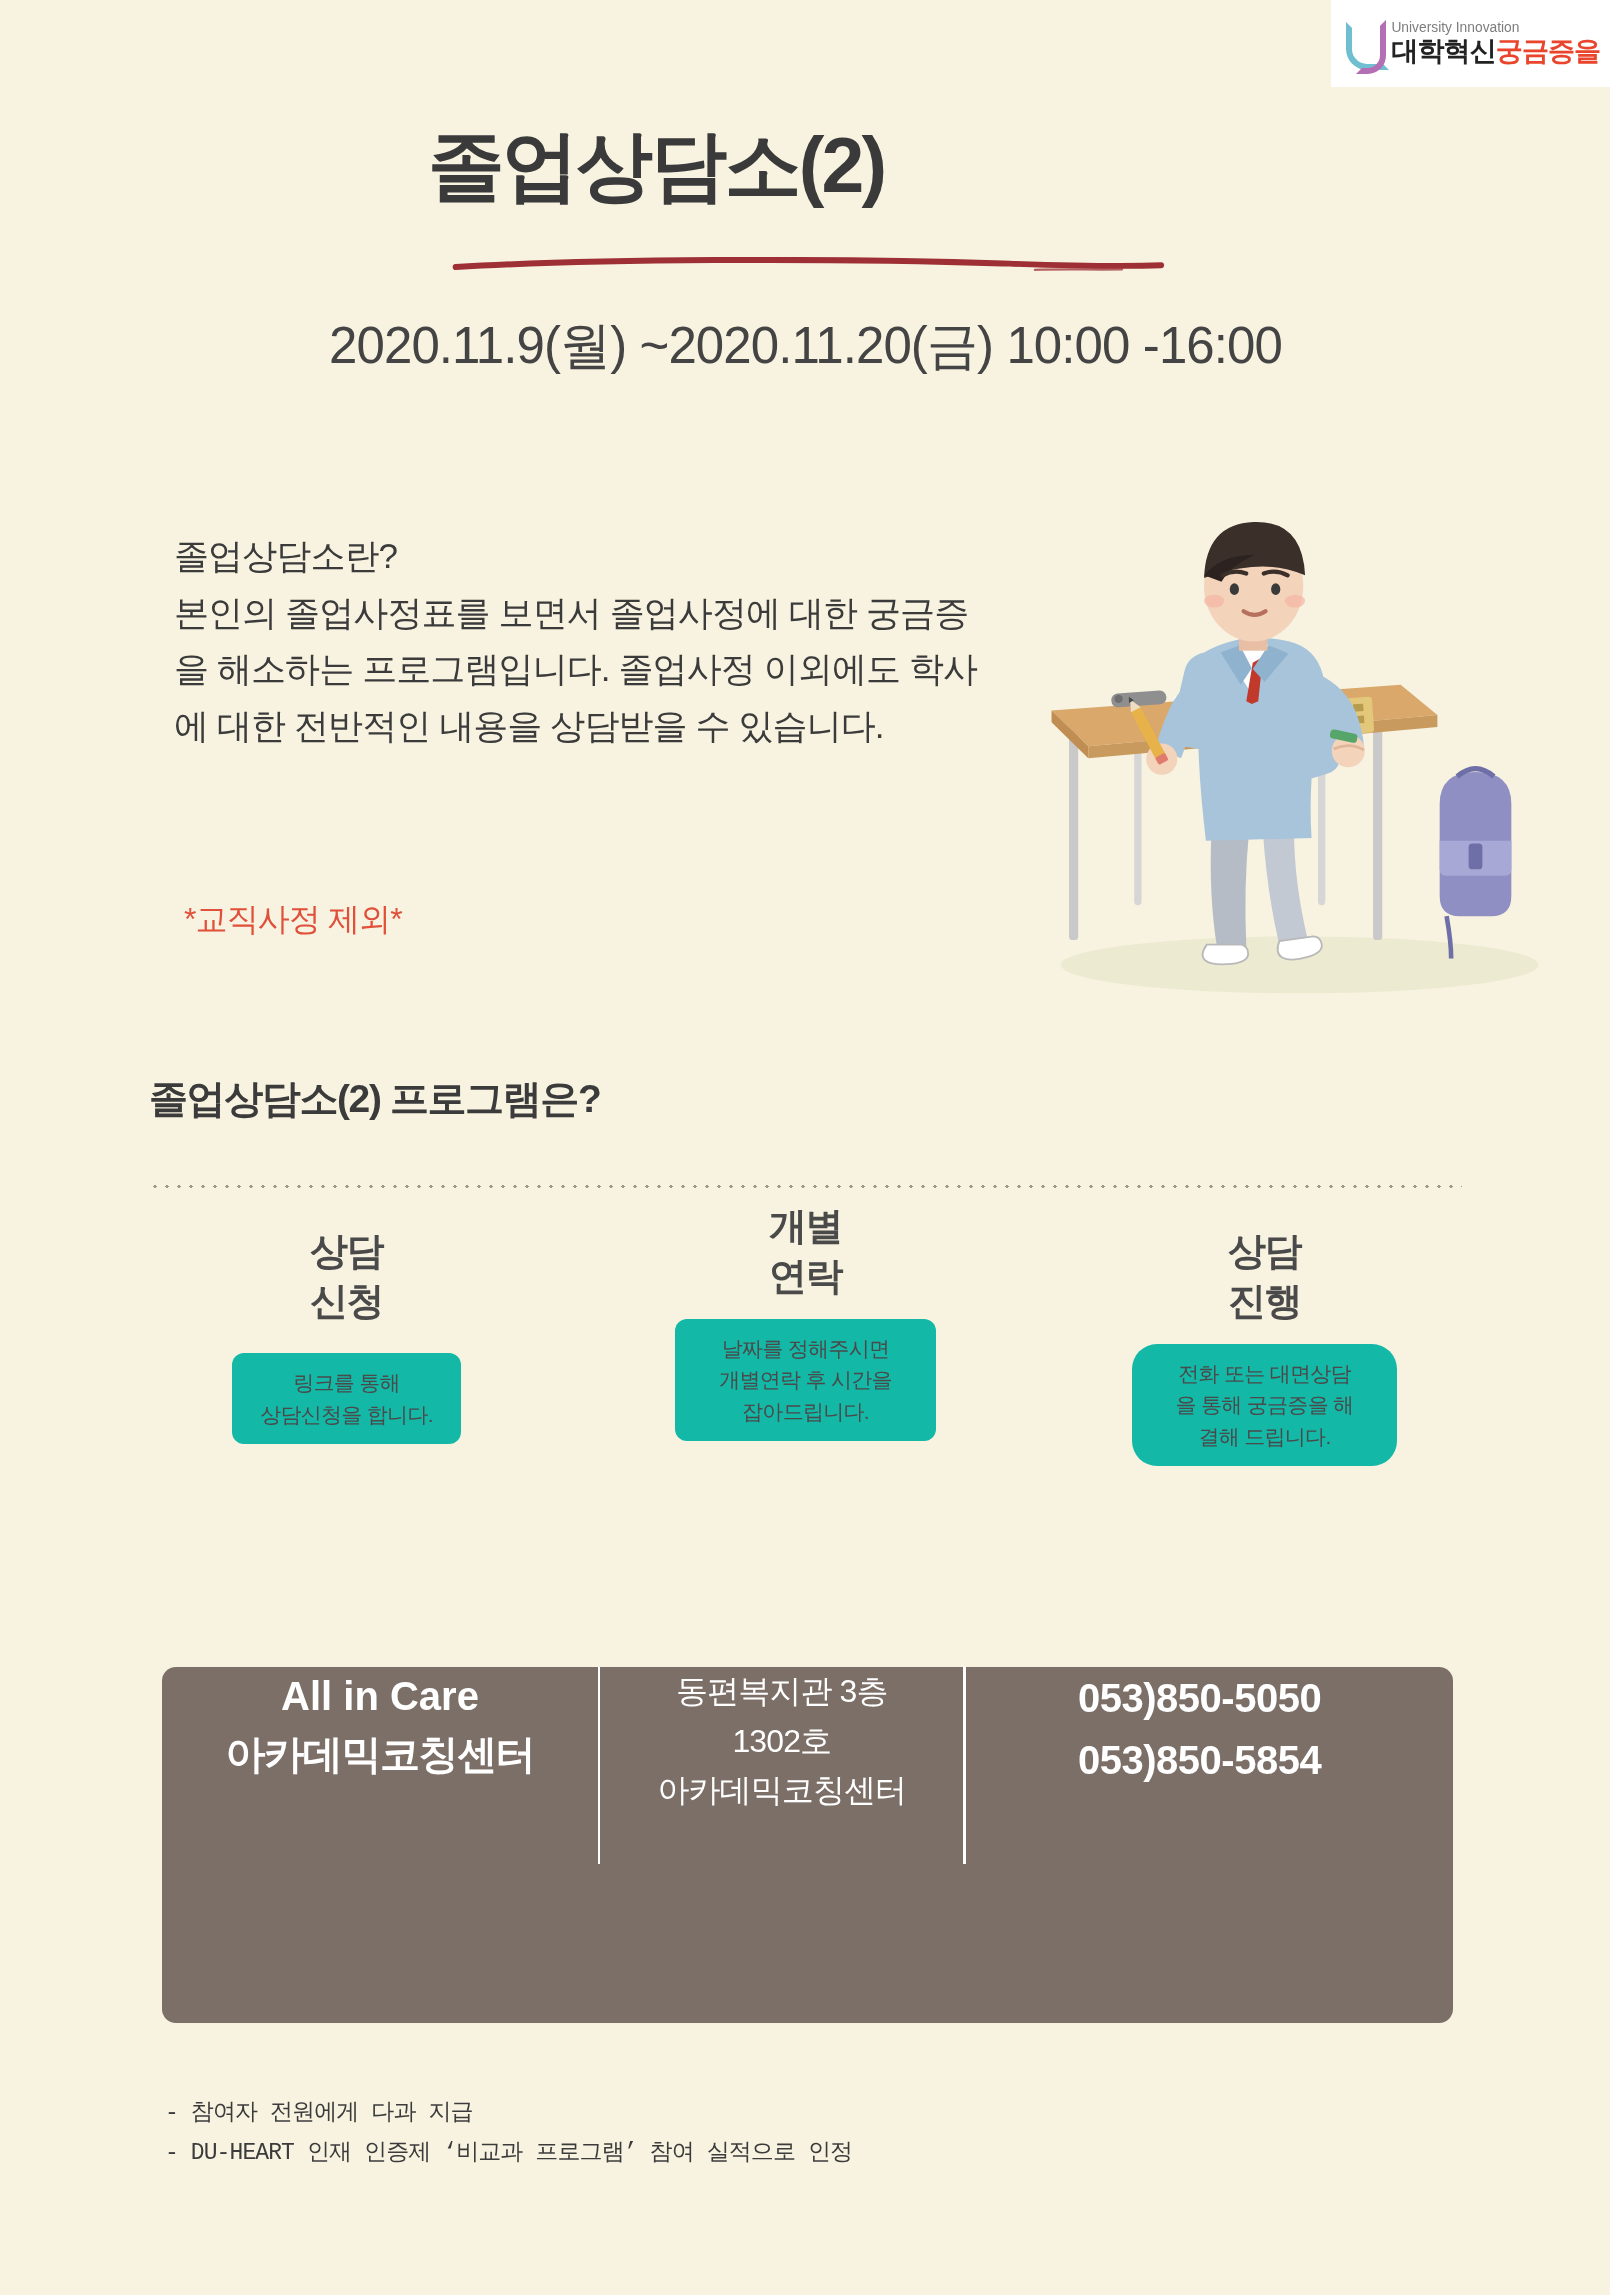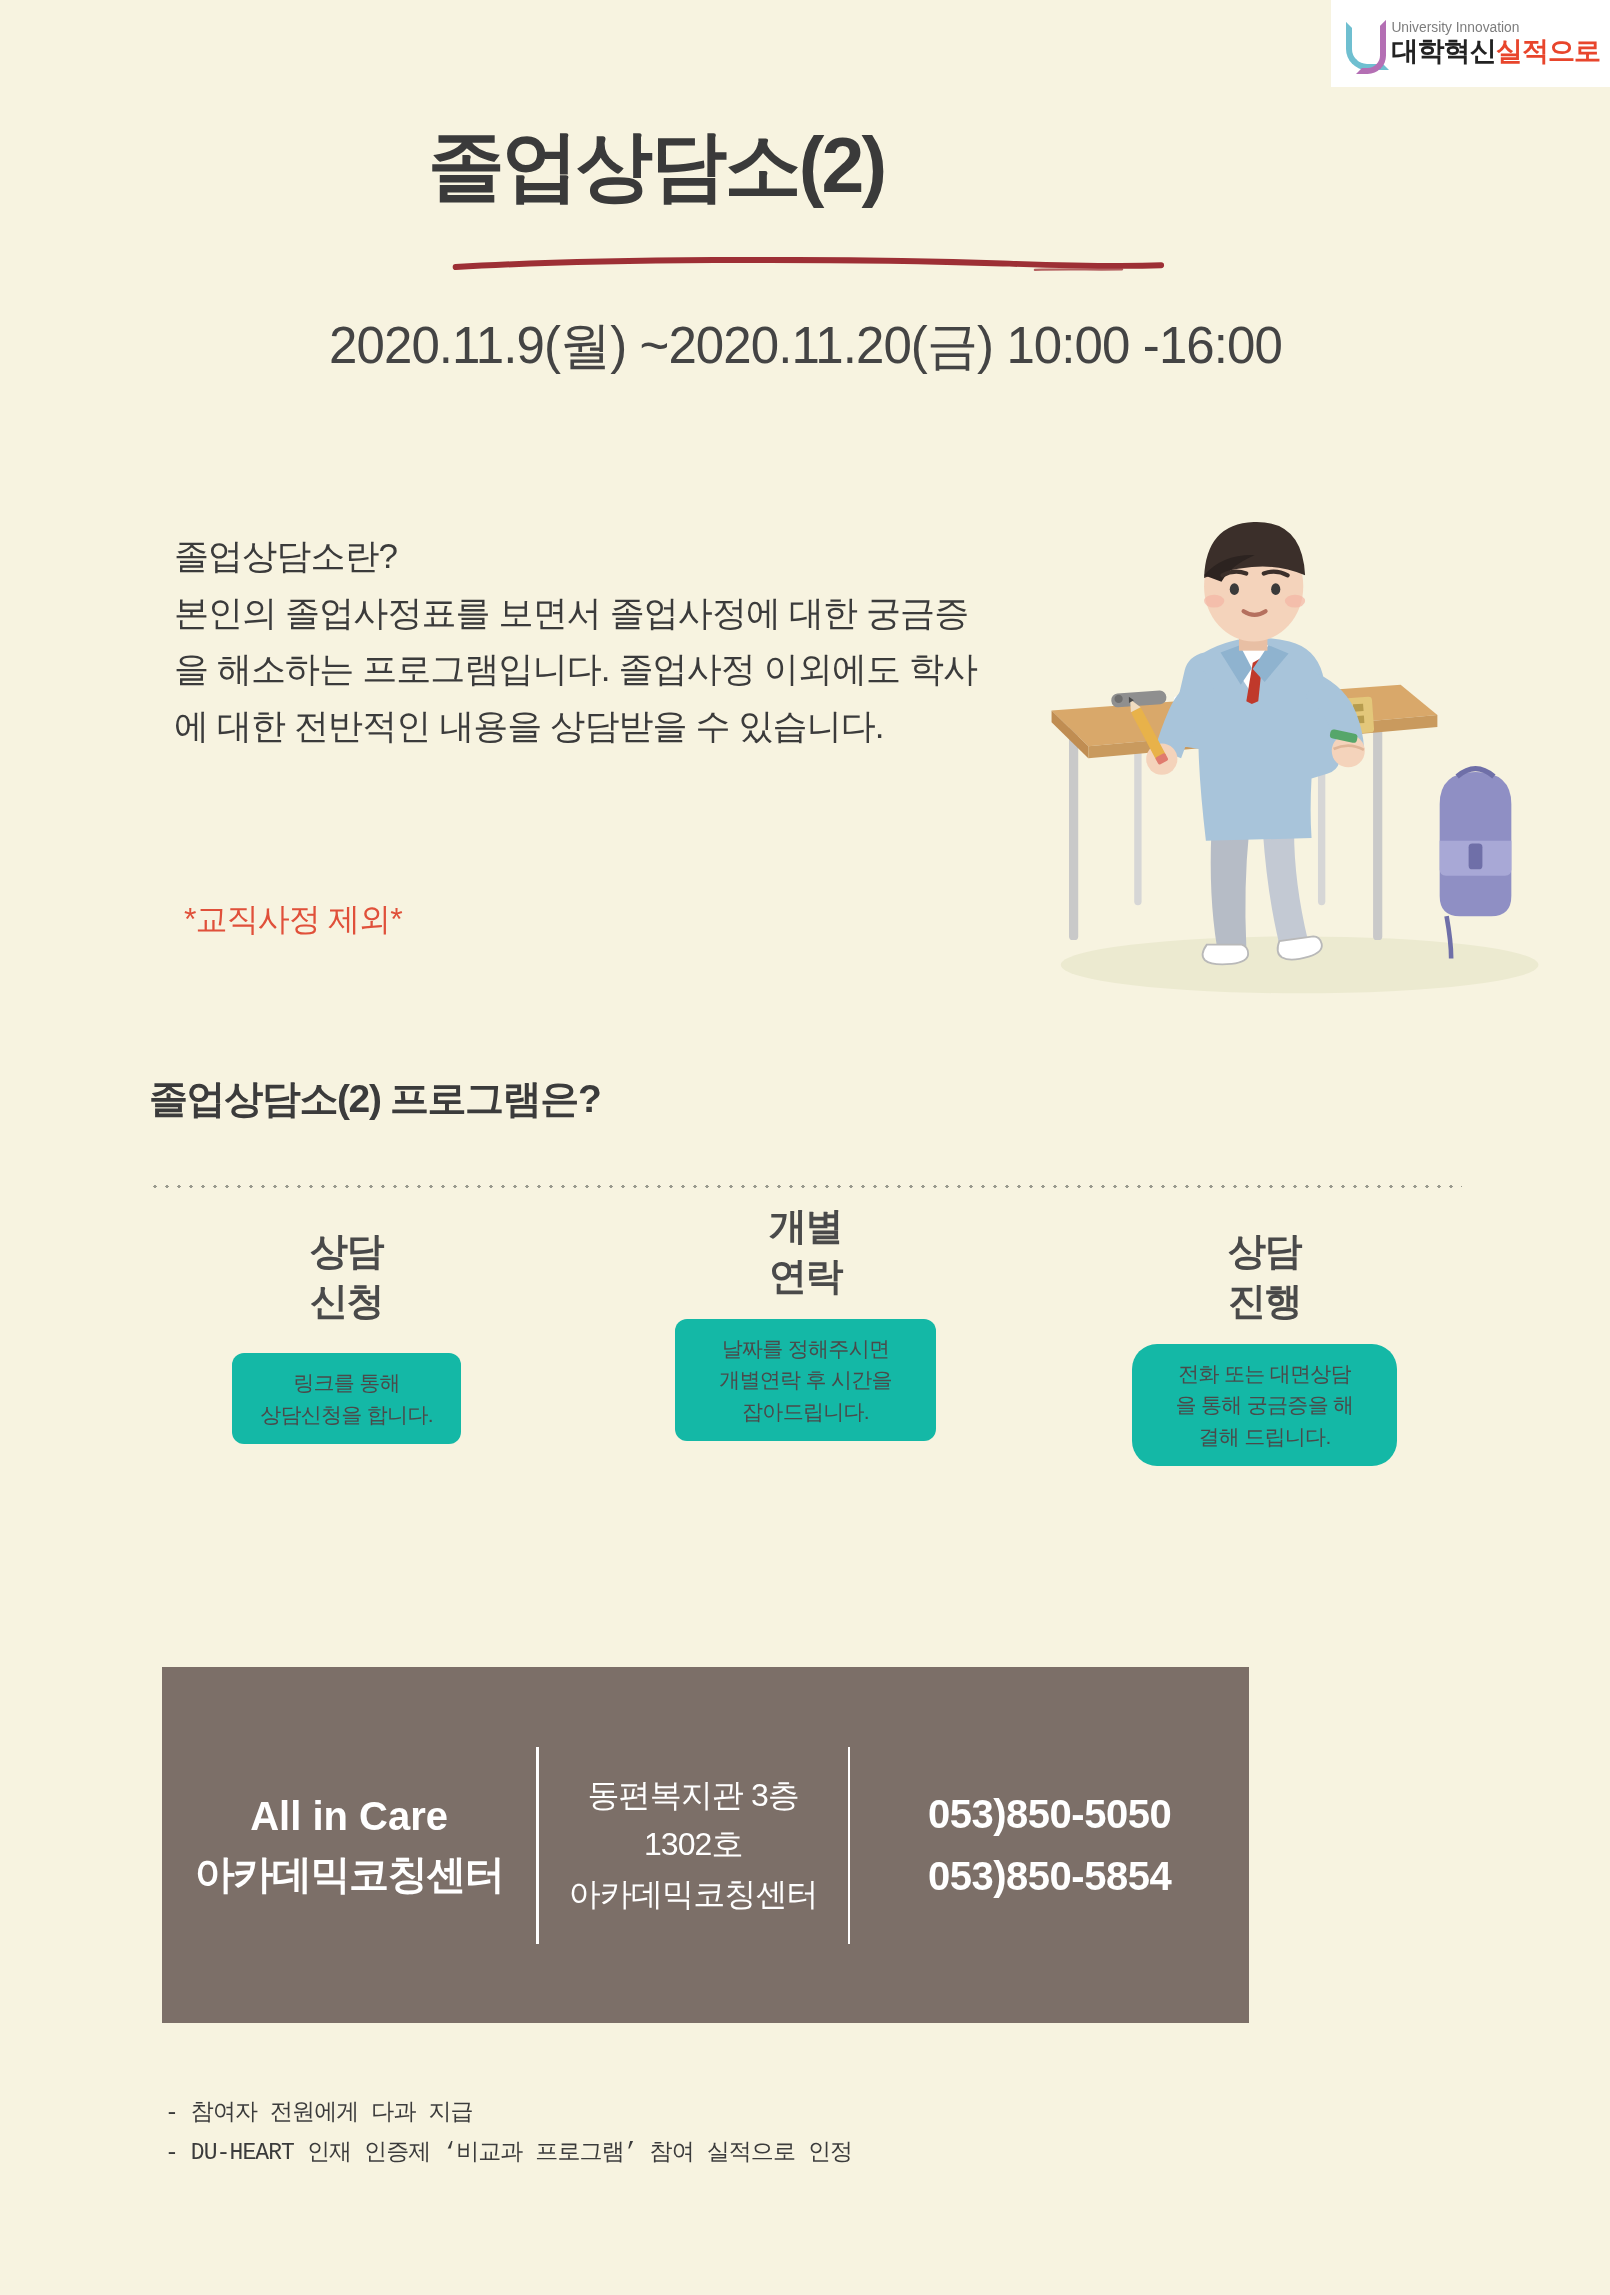--- a/index.html
+++ b/index.html
@@ -193,25 +193,25 @@
   .step.s2 .bubble { width: 230px; }
   .step.s3 .bubble { width: 234px; border-radius: 25px; }
   .step.s1 { padding-top: 0; }
   .step.s2 { margin-top: -25px; }
 
   
   .contact {
     position: absolute;
     top: 1667px;
     left: 162px;
-    width: 1087px;
+    width: 1291px;
     height: 356px;
     background: #7c6f68;
     display: flex;
-    align-items: center;
+    border-radius: 14px;
   }
   .contact .c-col {
     color: #ffffff;
     text-align: center;
     box-sizing: border-box;
   }
   .c-col-1 {
     width: 436px;
     padding: 0 9.2px;
   }
@@ -266,21 +266,21 @@
 
 <div id="poster">
 
   <div class="logo-box">
     <div class="logo-mark">
       <div class="arcA"></div>
       <div class="arcB"></div>
     </div>
     <div class="logo-text">
       <div class="l1">University Innovation</div>
-      <div class="l2"><span>대학혁신</span><span class="accent">실적으로</span></div>
+      <div class="l2"><span>대학혁신</span><span class="accent">궁금증을</span></div>
     </div>
   </div>
 
   <div class="title">졸업상담소(2)</div>
   <svg class="title-underline" viewBox="0 0 1560 34" preserveAspectRatio="none">
     <path d="M8,22 C300,4 820,2 1200,14 C1320,18 1430,22 1545,18" fill="none" stroke="#9d2f35" stroke-width="13" stroke-linecap="round"></path>
     <path d="M1270,28 C1330,26 1400,28 1460,27" fill="none" stroke="#9d2f35" stroke-width="5" stroke-linecap="round" opacity="0.75"></path>
   </svg>
 
   <div class="daterange">2020.11.9(월) ~2020.11.20(금) 10:00 -16:00</div>

